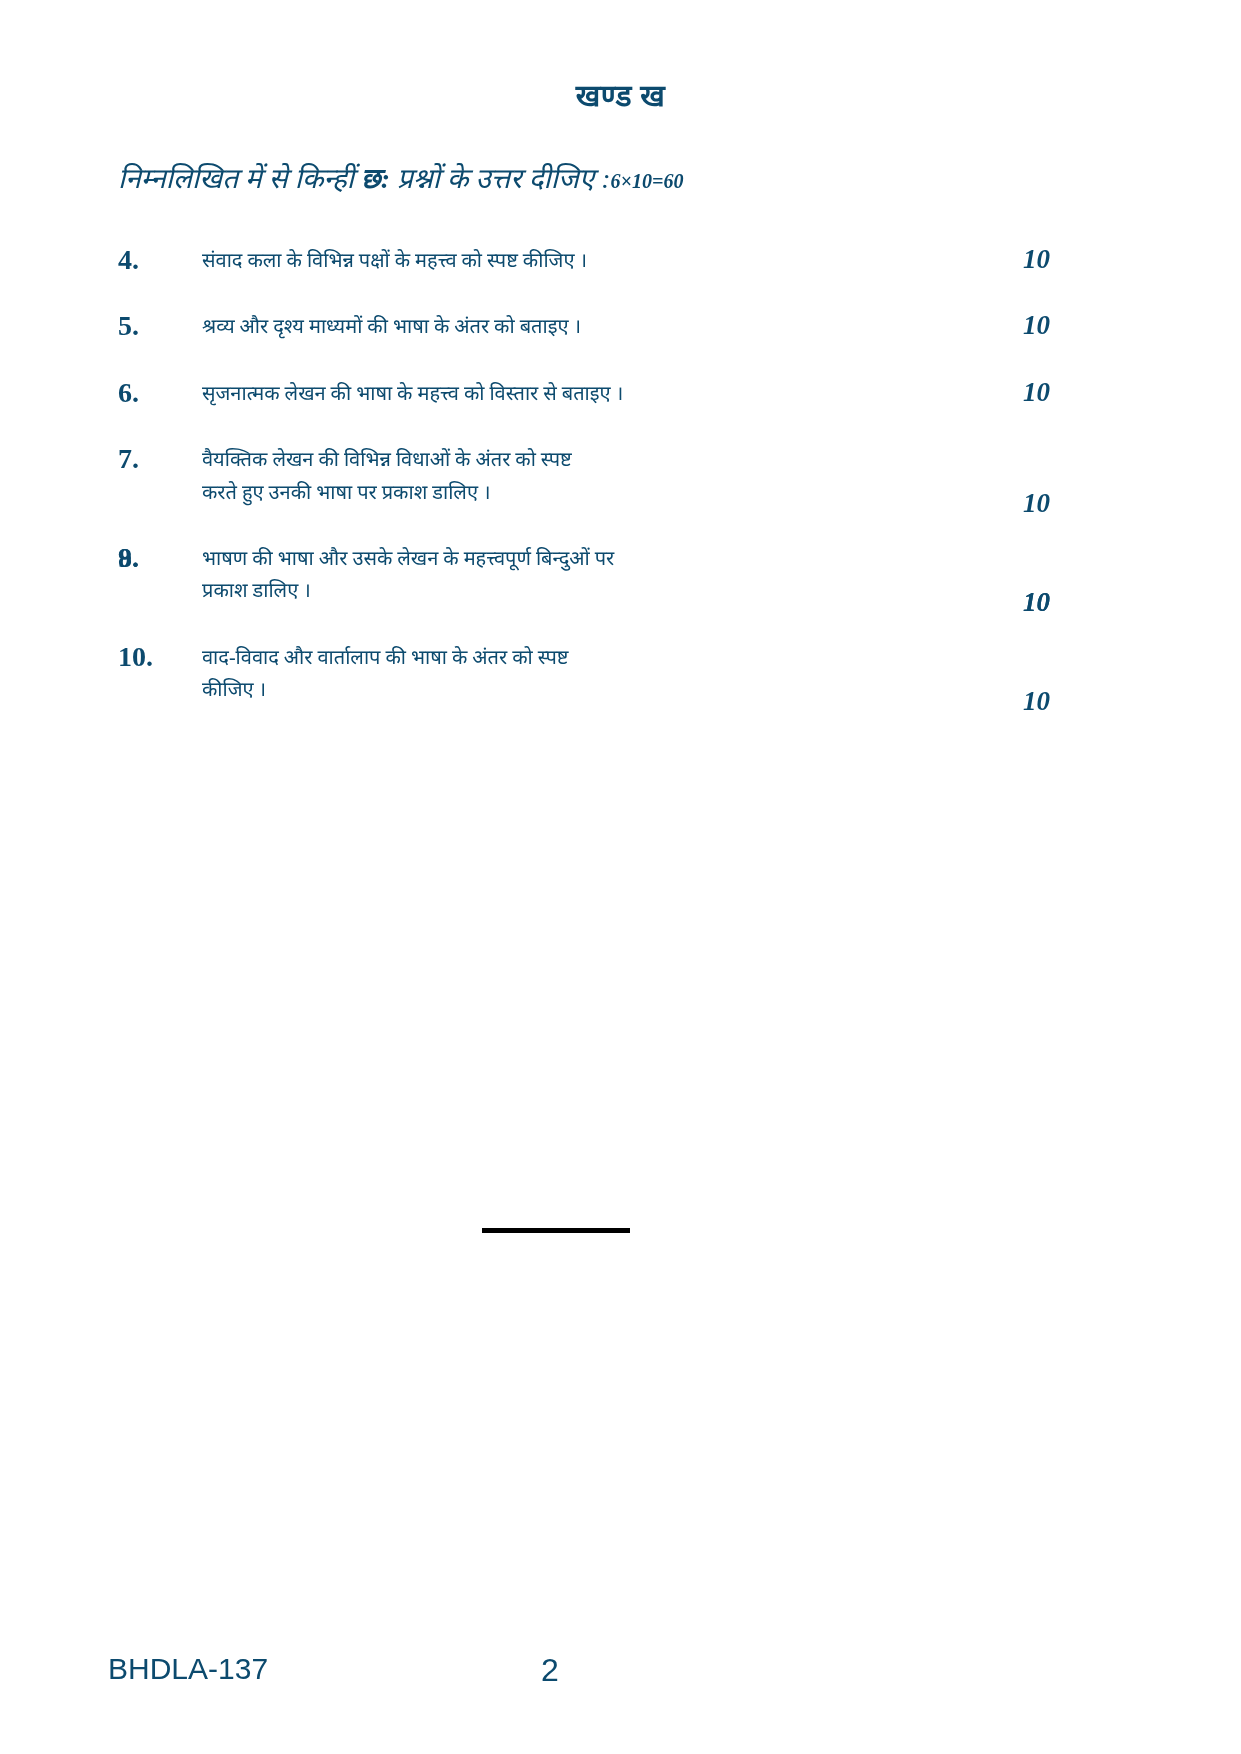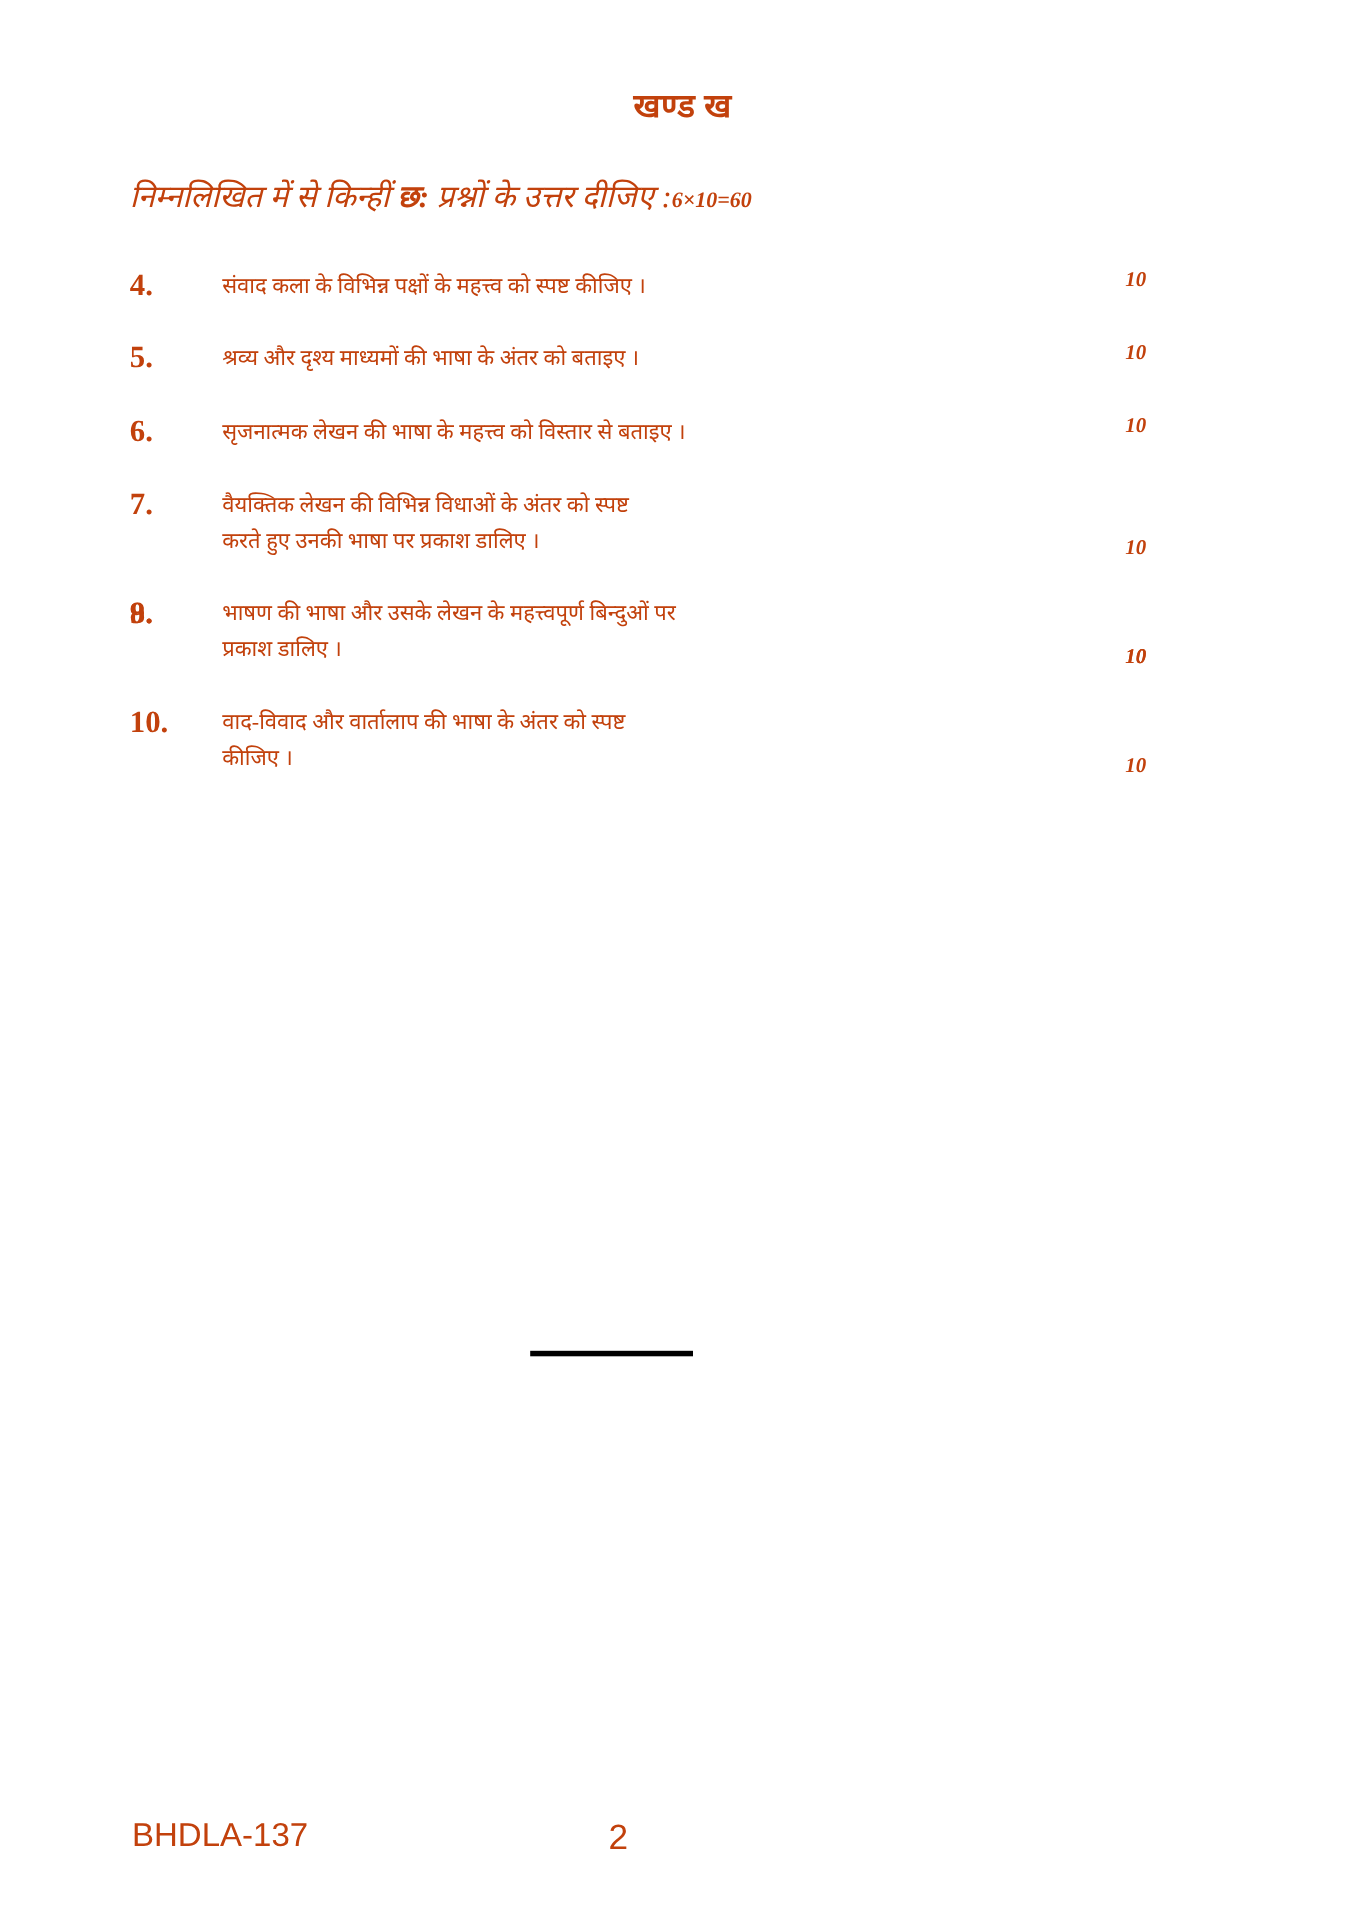--- a/index.html
+++ b/index.html
@@ -8,21 +8,21 @@
     background: #ffffff;
   }
 
   .page {
     position: relative;
     width: 1241px;
     height: 1754px;
     background: #ffffff;
     overflow: hidden;
     font-family: "Liberation Serif", "DejaVu Serif", serif;
-    color: #c2410c;
+    color: #0c4a6e;
   }
 
   
   .section-heading {
     position: absolute;
     top: 74px;
     left: 0;
     width: 1241px;
     text-align: center;
     font-size: 30px;
@@ -100,21 +100,21 @@
   .q-line {
     display: block;
   }
 
   
   .q-marks {
     position: absolute;
     right: 0;
     width: 100px;
     text-align: left;
-    font-size: 19px;
+    font-size: 27px;
     font-style: italic;
     font-weight: bold;
   }
 
   .q-marks.row-1 { top: 0px; }
   .q-marks.row-2 { top: 45px; }
 
   
   .end-rule {
     position: absolute;
@@ -122,21 +122,21 @@
     left: 482px;
     width: 148px;
     height: 5px;
     background: #000000;
   }
 
   
   .footer {
     position: absolute;
     top: 1652px;
-    left: 12px;
+    left: 0;
     width: 1223px;
     height: 46px;
     font-family: "Liberation Sans", "DejaVu Sans", sans-serif;
   }
 
   .footer-code {
     position: absolute;
     left: 108px;
     top: 0;
     font-size: 30px;

